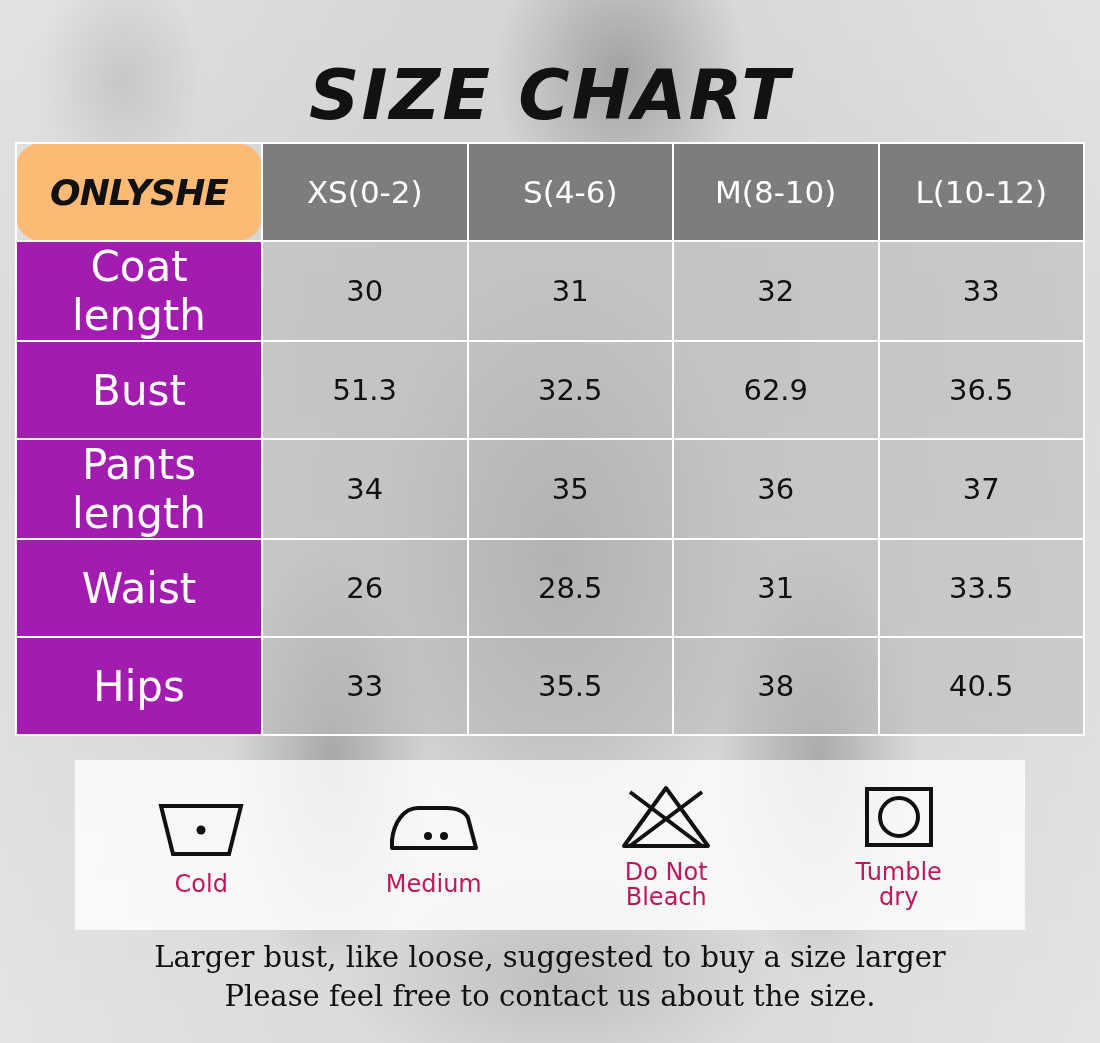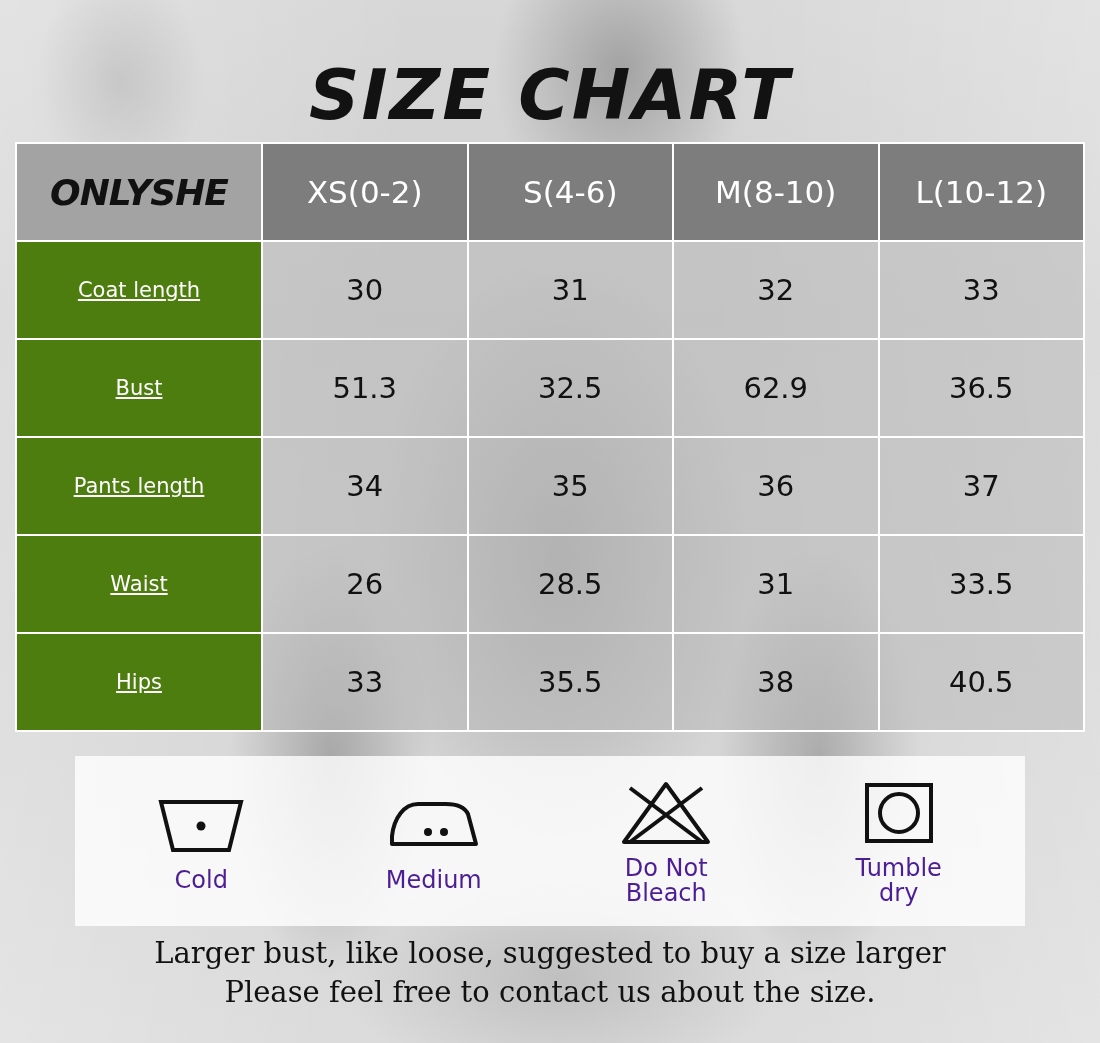--- a/index.html
+++ b/index.html
@@ -64,40 +64,40 @@
     table-layout: fixed;
   }
   #size-table td, #size-table th {
     border: 2px solid #ffffff;
     text-align: center;
     vertical-align: middle;
     padding: 0;
     height: 96px;
   }
   .brand-cell {
-    background: #a3a3a3;
+    background: #fdba74;
     width: 244px;
     font-family: "DejaVu Sans", sans-serif;
     font-style: italic;
     font-weight: bold;
     font-size: 36px;
     letter-spacing: -1px;
     color: #111;
+    border-radius: 25px;
   }
   .head-cell {
     background: #7d7d7d;
     color: #ffffff;
     font-size: 31px;
     font-weight: normal;
   }
   .row-label {
-    background: #4d7c0f;
+    background: #a21caf;
     color: #ffffff;
-    font-size: 21px;
-    text-decoration: underline;
+    font-size: 42px;
   }
   .val-cell {
     background: rgba(186,186,186,0.55);
     color: #111111;
     font-size: 29px;
   }
 
   
   #care-panel {
     margin: 24px 75px 0 75px;
@@ -113,21 +113,21 @@
     display: flex;
     flex-direction: column;
     align-items: center;
     justify-content: flex-start;
     width: 200px;
   }
   .care-icon { height: 74px; display: flex; align-items: center; justify-content: center; }
   .care-label {
     margin-top: 6px;
     font-size: 24px;
-    color: #4c1d95;
+    color: #be185d;
     text-align: center;
     line-height: 1.05;
     font-family: "DejaVu Sans", sans-serif;
   }
 
   
   #notes {
     margin-top: 8px;
     text-align: center;
     font-family: "DejaVu Serif", serif;

